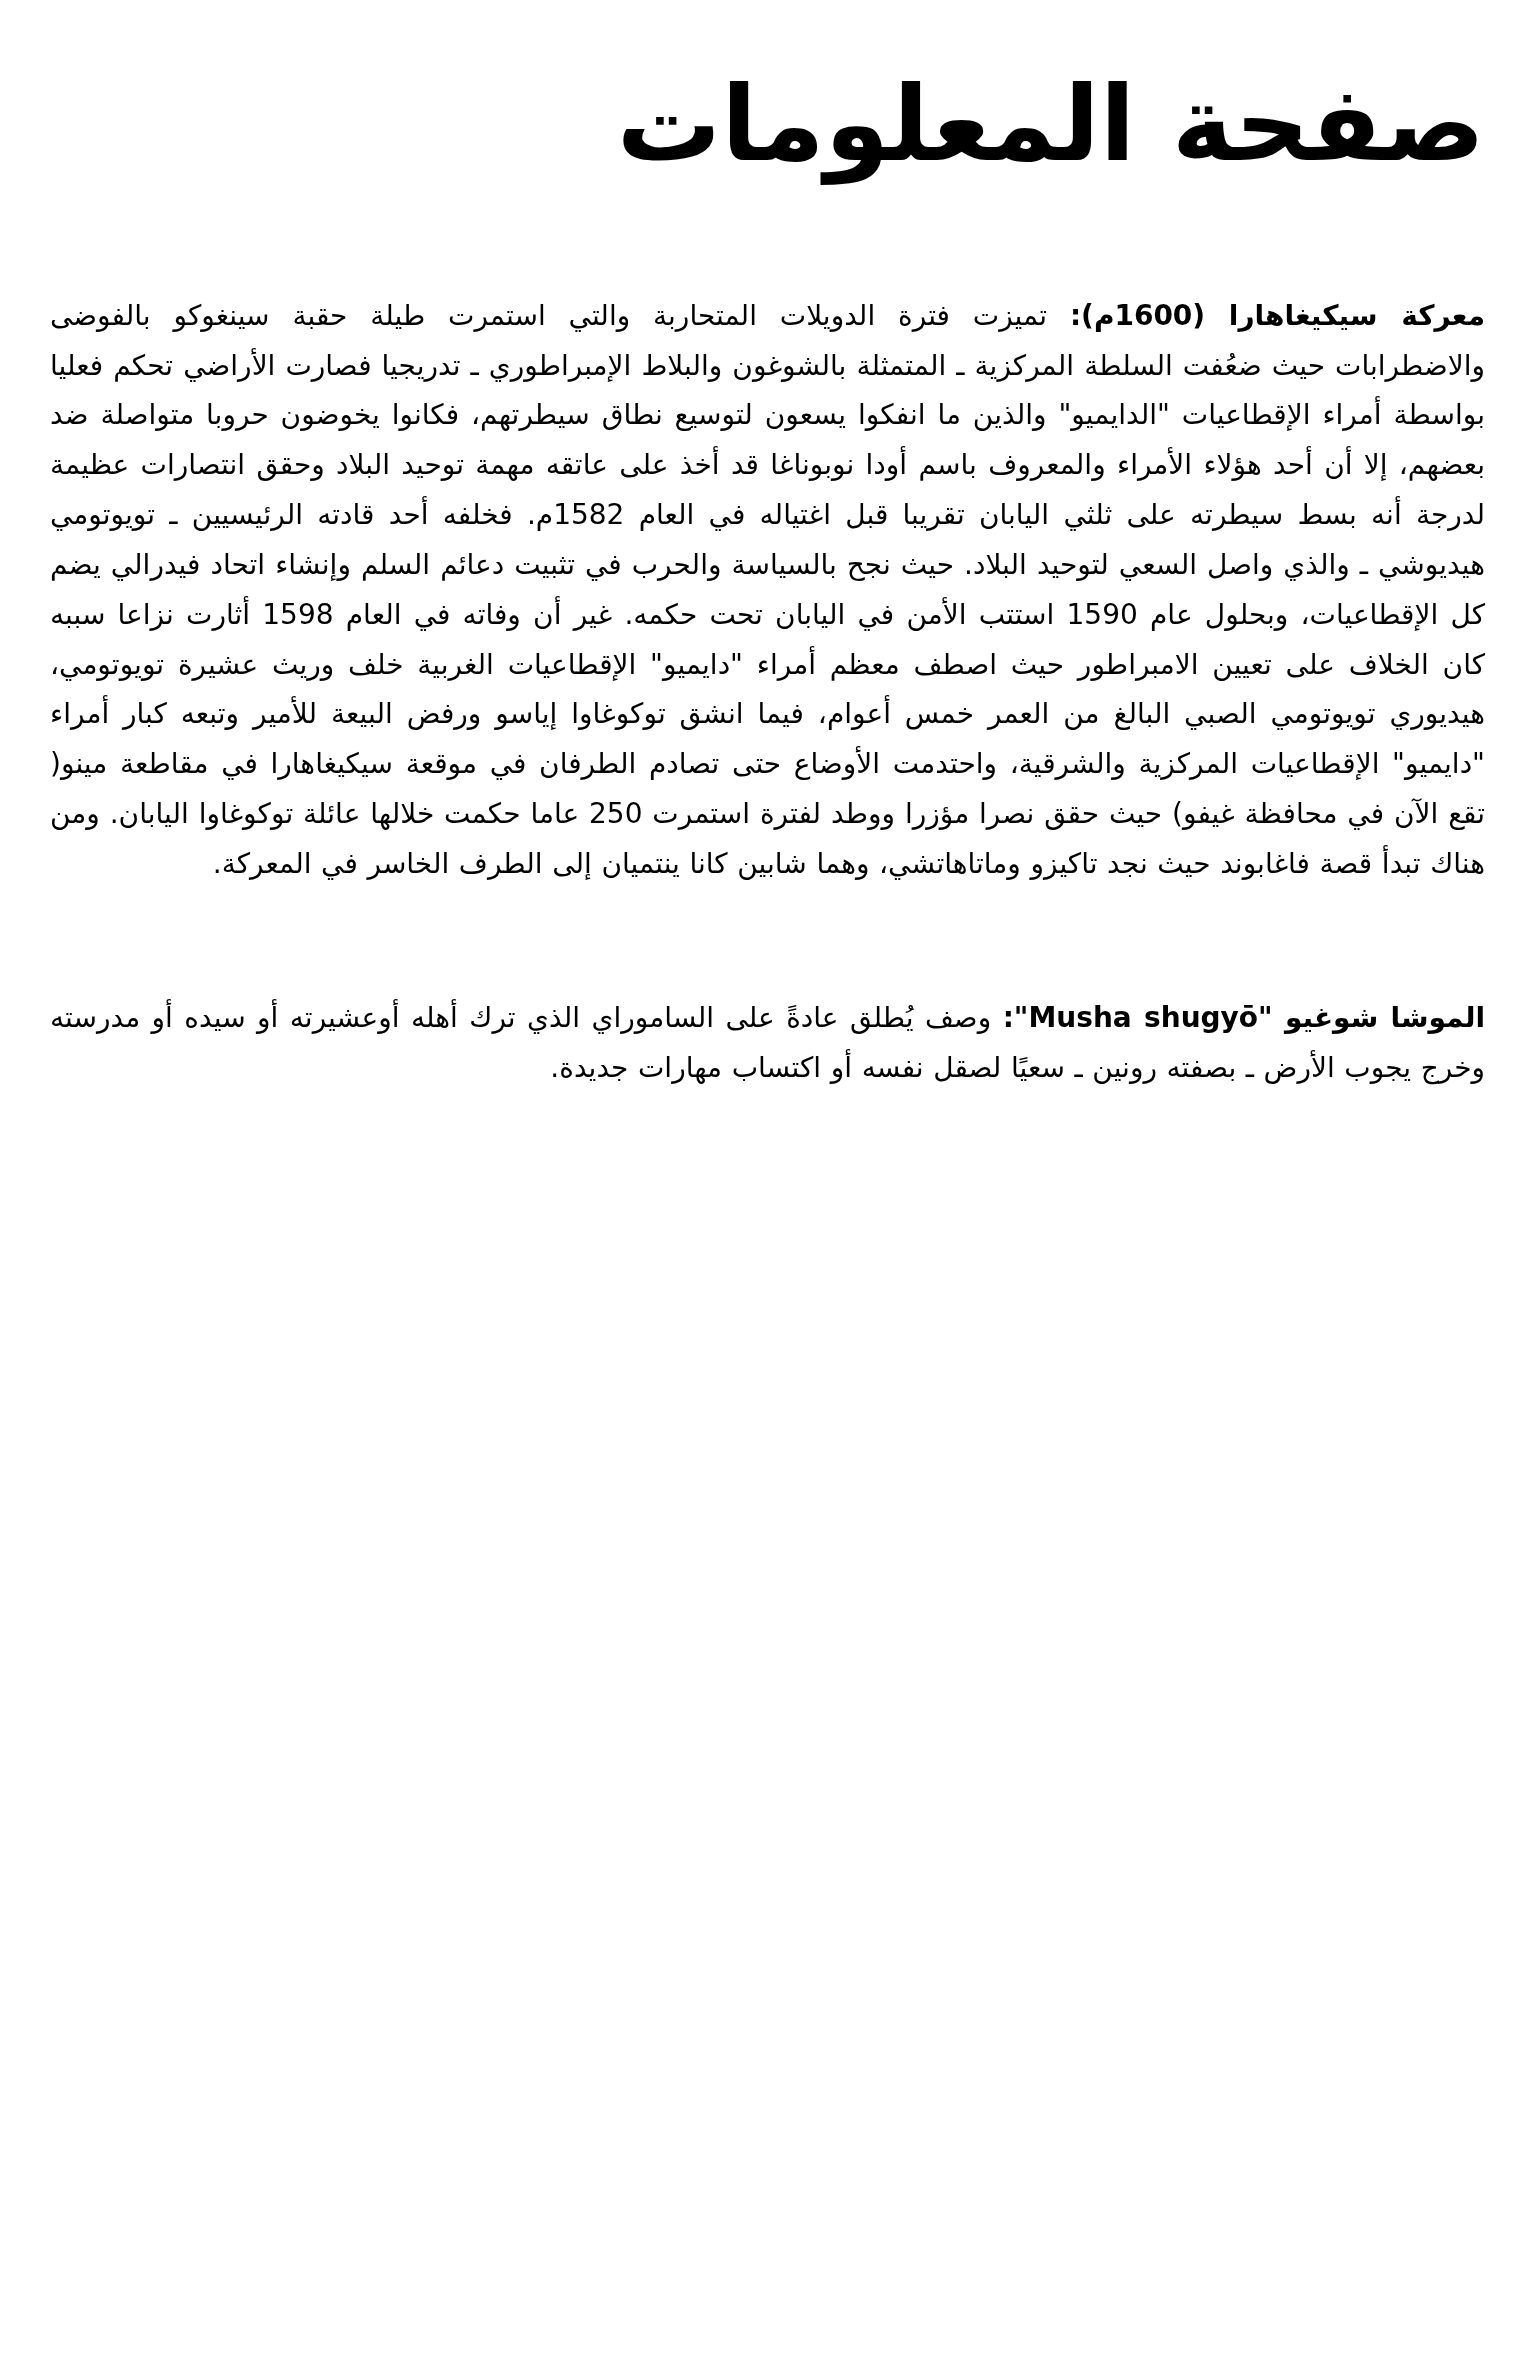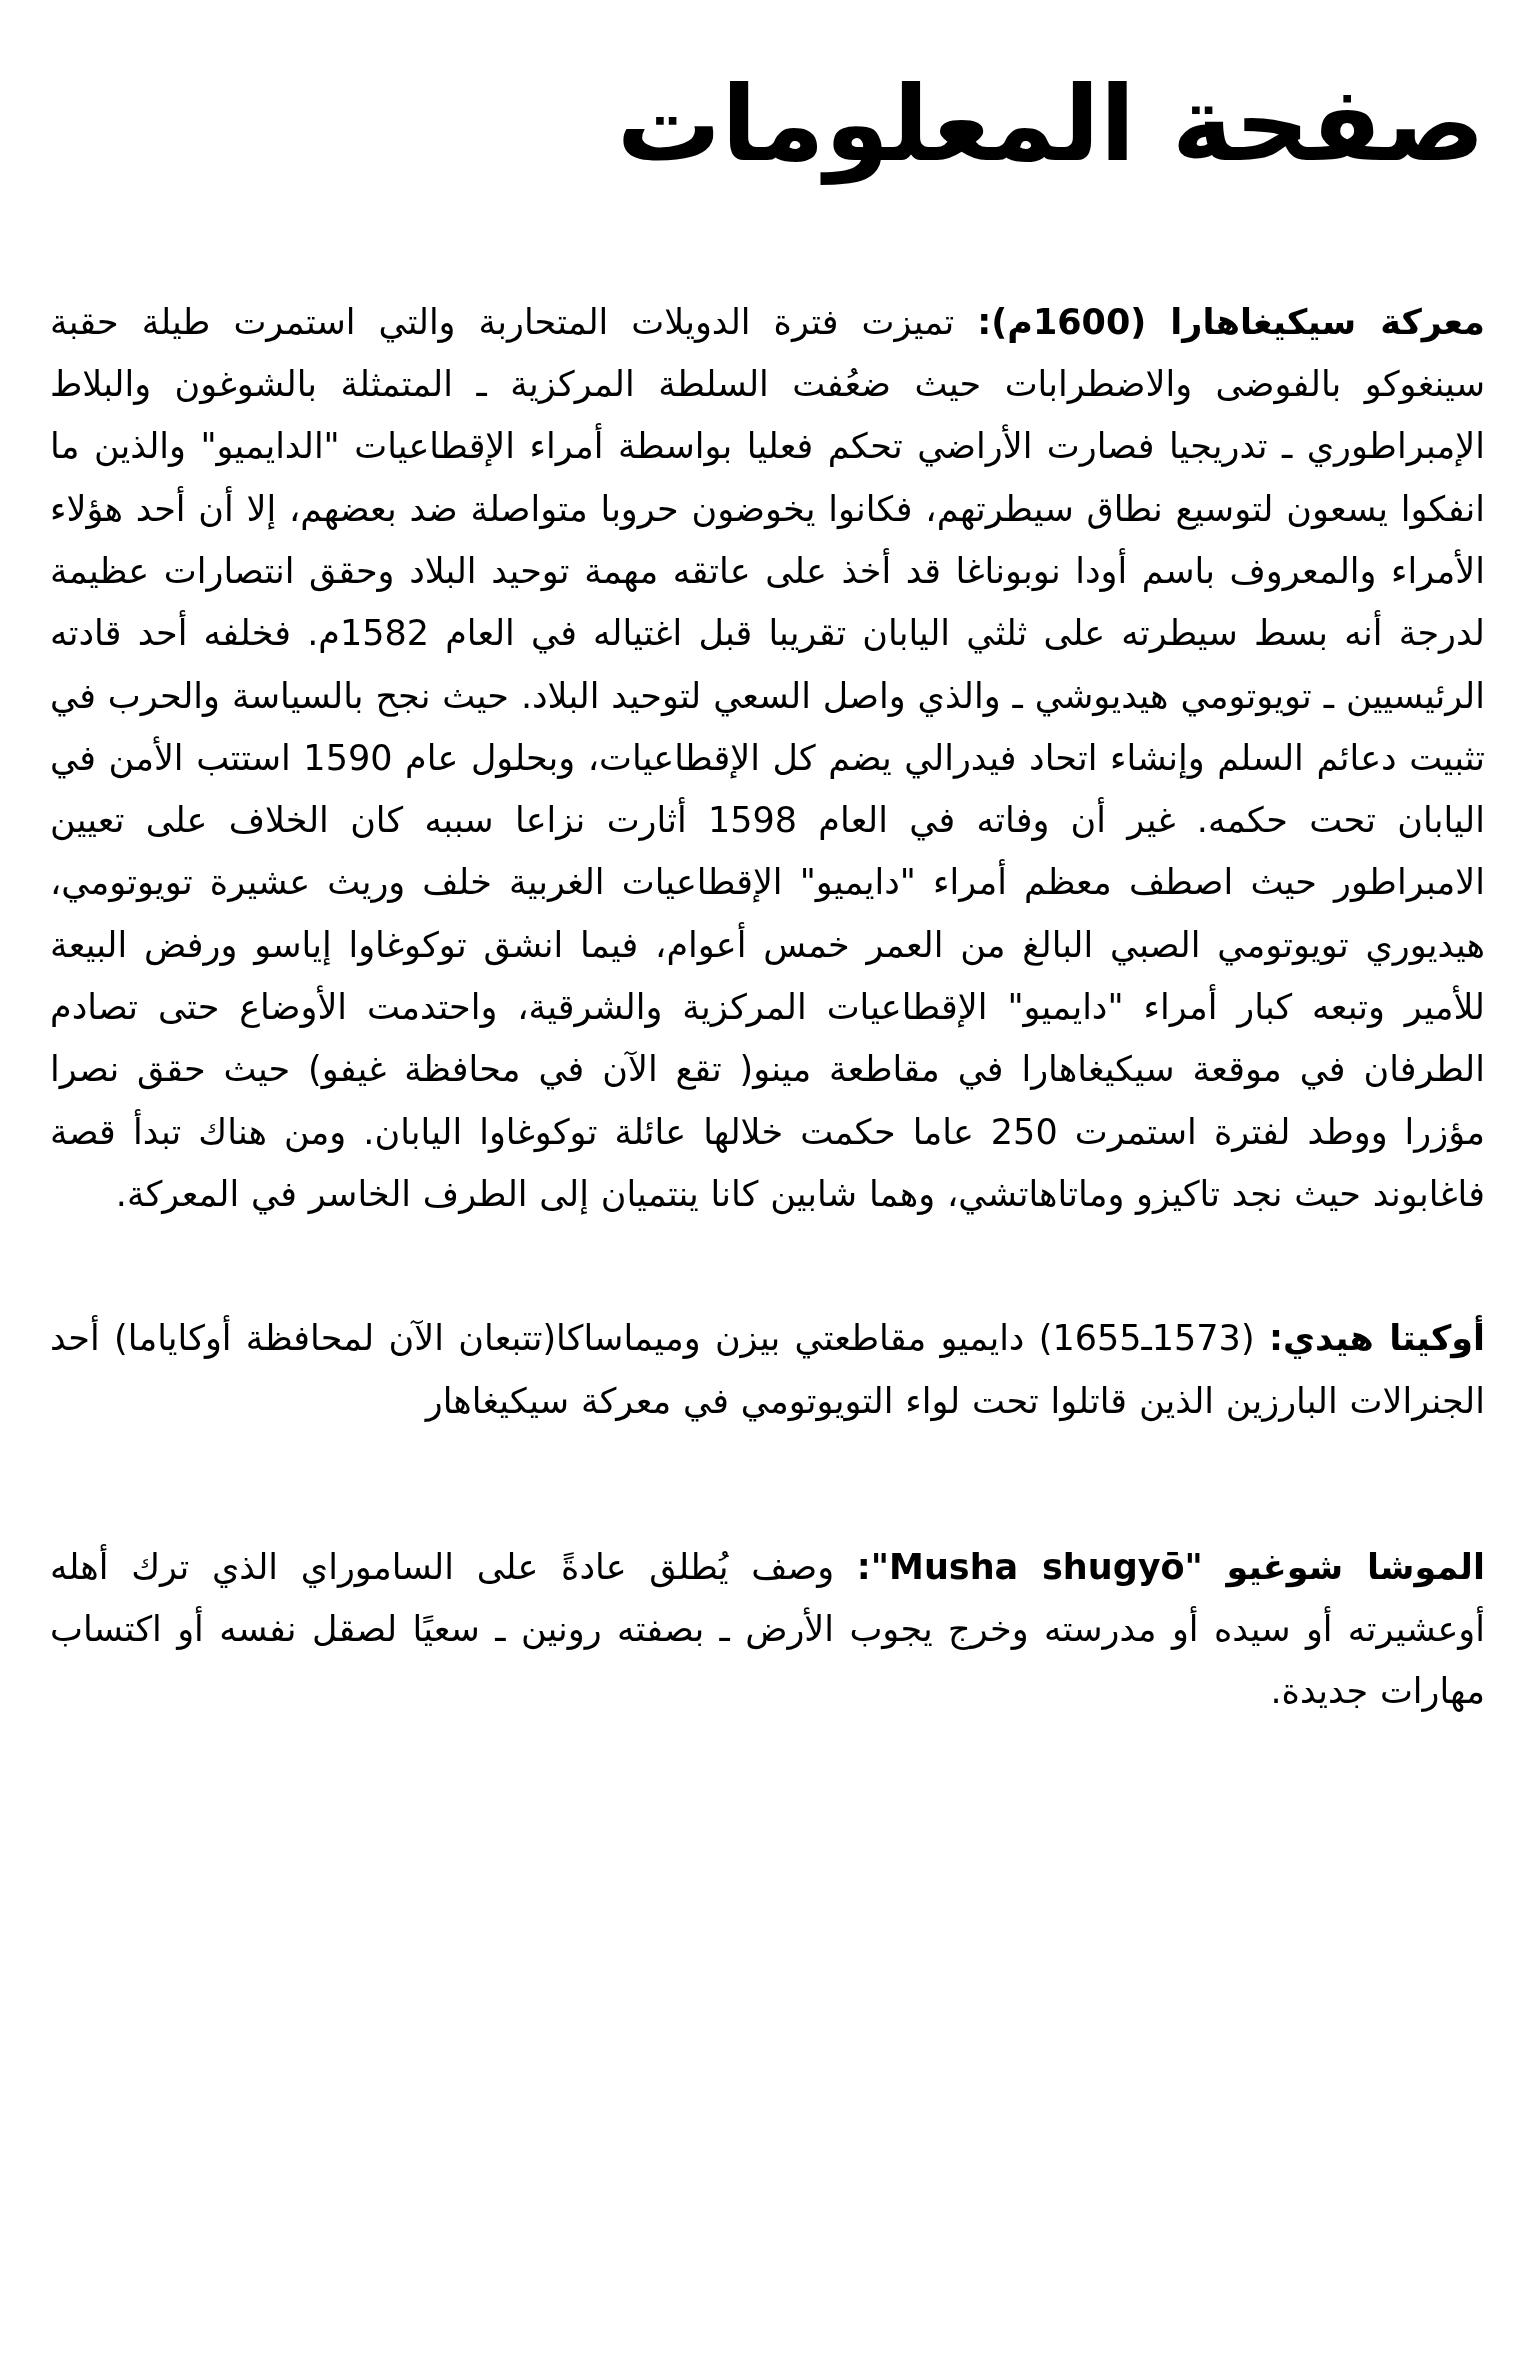--- a/index.html
+++ b/index.html
@@ -18,39 +18,38 @@
     padding: 31px 50px 28px 50px;
     direction: rtl;
   }
   h1.title {
     font-size: 104px;
     font-weight: bold;
     line-height: 1.2;
     margin: 31px 0 104px 0;
   }
   .para {
-    font-size: 35px;
+    font-size: 28px;
     line-height: 1.78;
     text-align: justify;
     margin: 0;
     word-spacing: 0.7px;
   }
   .lead { font-weight: bold; }
   #p2 { margin-top: 66px; }
   #p3 { margin-top: 82px; }
   #p4 { margin-top: 104px; }
 </style>
 </head>
 <body>
 
 <div class="page">
 
   <h1 class="title">صفحة المعلومات</h1>
 
   <p class="para" id="p1"><strong class="lead">معركة سيكيغاهارا (1600م):</strong> <span>تميزت فترة الدويلات المتحاربة والتي استمرت طيلة حقبة سينغوكو بالفوضى والاضطرابات حيث ضعُفت السلطة المركزية ـ المتمثلة بالشوغون والبلاط الإمبراطوري ـ تدريجيا فصارت الأراضي تحكم فعليا بواسطة أمراء الإقطاعيات "الدايميو" والذين ما انفكوا يسعون لتوسيع نطاق سيطرتهم، فكانوا يخوضون حروبا متواصلة ضد بعضهم، إلا أن أحد هؤلاء الأمراء والمعروف باسم أودا نوبوناغا قد أخذ على عاتقه مهمة توحيد البلاد وحقق انتصارات عظيمة لدرجة أنه بسط سيطرته على ثلثي اليابان تقريبا قبل اغتياله في العام 1582م. فخلفه أحد قادته الرئيسيين ـ تويوتومي هيديوشي ـ والذي واصل السعي لتوحيد البلاد. حيث نجح بالسياسة والحرب في تثبيت دعائم السلم وإنشاء اتحاد فيدرالي يضم كل الإقطاعيات، وبحلول عام 1590 استتب الأمن في اليابان تحت حكمه. غير أن وفاته في العام 1598 أثارت نزاعا سببه كان الخلاف على تعيين الامبراطور حيث اصطف معظم أمراء "دايميو" الإقطاعيات الغربية خلف وريث عشيرة تويوتومي، هيديوري تويوتومي الصبي البالغ من العمر خمس أعوام، فيما انشق توكوغاوا إياسو ورفض البيعة للأمير وتبعه كبار أمراء "دايميو" الإقطاعيات المركزية والشرقية، واحتدمت الأوضاع حتى تصادم الطرفان في موقعة سيكيغاهارا في مقاطعة مينو( تقع الآن في محافظة غيفو) حيث حقق نصرا مؤزرا ووطد لفترة استمرت 250 عاما حكمت خلالها عائلة توكوغاوا اليابان. ومن هناك تبدأ قصة فاغابوند حيث نجد تاكيزو وماتاهاتشي، وهما شابين كانا ينتميان إلى الطرف الخاسر في المعركة.</span></p>
 
 
-  <p class="para" id="p3"><strong class="lead">أوكيتا هيدي:</strong> <span>(1573ـ1655) دايميو مقاطعتي بيزن وميماساكا(تتبعان الآن لمحافظة أوكاياما) أحد الجنرالات البارزين الذين قاتلوا تحت لواء التويوتومي في معركة سيكيغاهار</span></p>
 
   <p class="para" id="p4"><strong class="lead">الموشا شوغيو "Musha shugyō":</strong> <span>وصف يُطلق عادةً على الساموراي الذي ترك أهله أوعشيرته أو سيده أو مدرسته وخرج يجوب الأرض ـ بصفته رونين ـ سعيًا لصقل نفسه أو اكتساب مهارات جديدة.</span><br></p>
 
 </div>
 
 
 </body></html>

